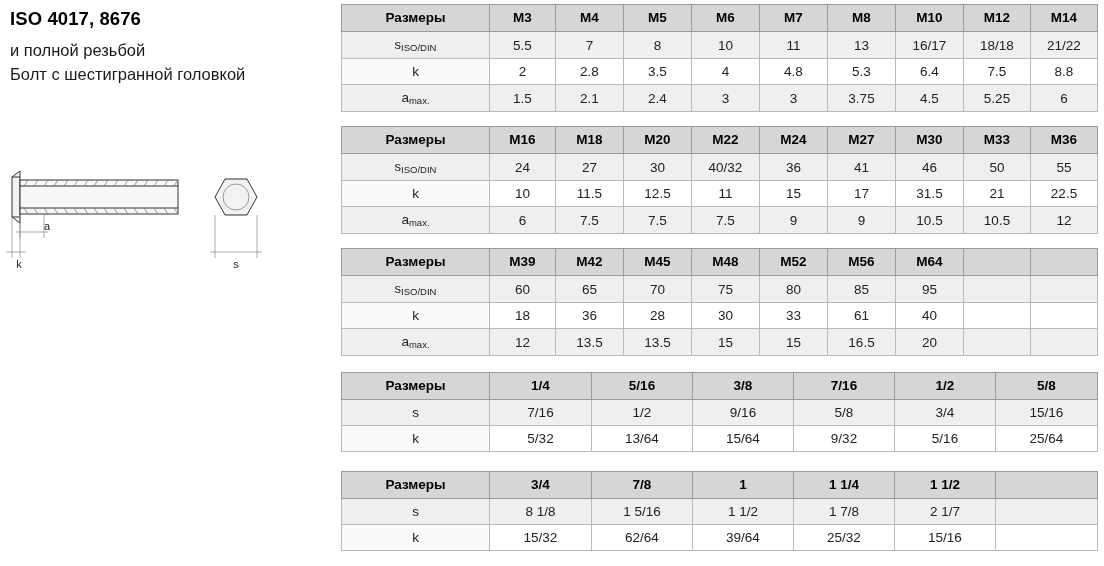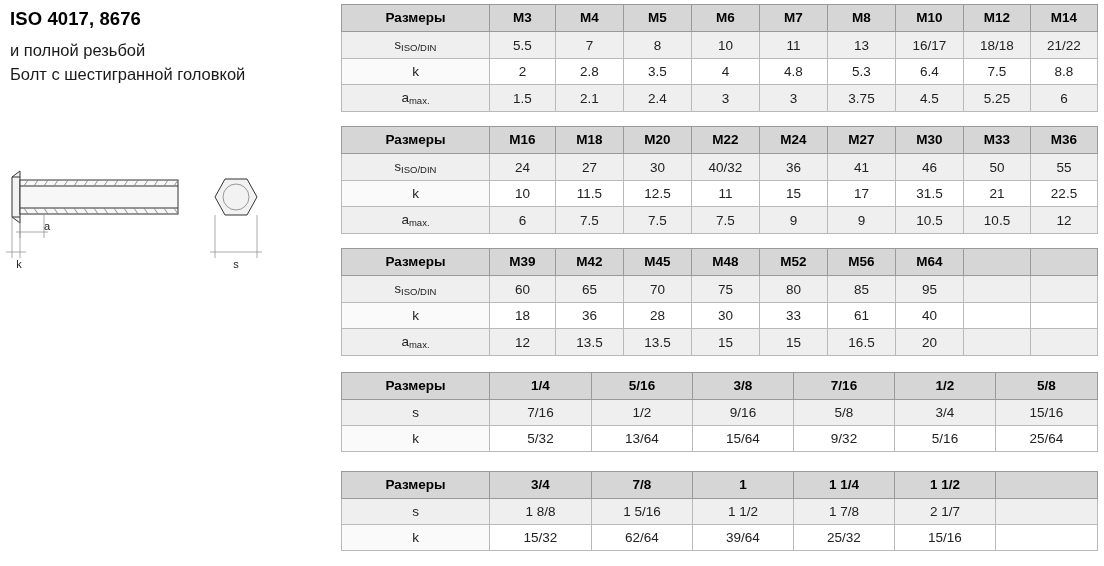--- a/index.html
+++ b/index.html
@@ -431,21 +431,21 @@
         <td>Размеры</td>
         <td>3/4</td>
         <td>7/8</td>
         <td>1</td>
         <td>1 1/4</td>
         <td>1 1/2</td>
         <td class="empty"></td>
       </tr>
       <tr class="alt">
         <td class="rowlabel">s</td>
-        <td>1 8/8</td>
+        <td>8 1/8</td>
         <td>1 5/16</td>
         <td>1 1/2</td>
         <td>1 7/8</td>
         <td>2 1/7</td>
         <td class="empty"></td>
       </tr>
       <tr>
         <td class="rowlabel">k</td>
         <td>15/32</td>
         <td>62/64</td>

